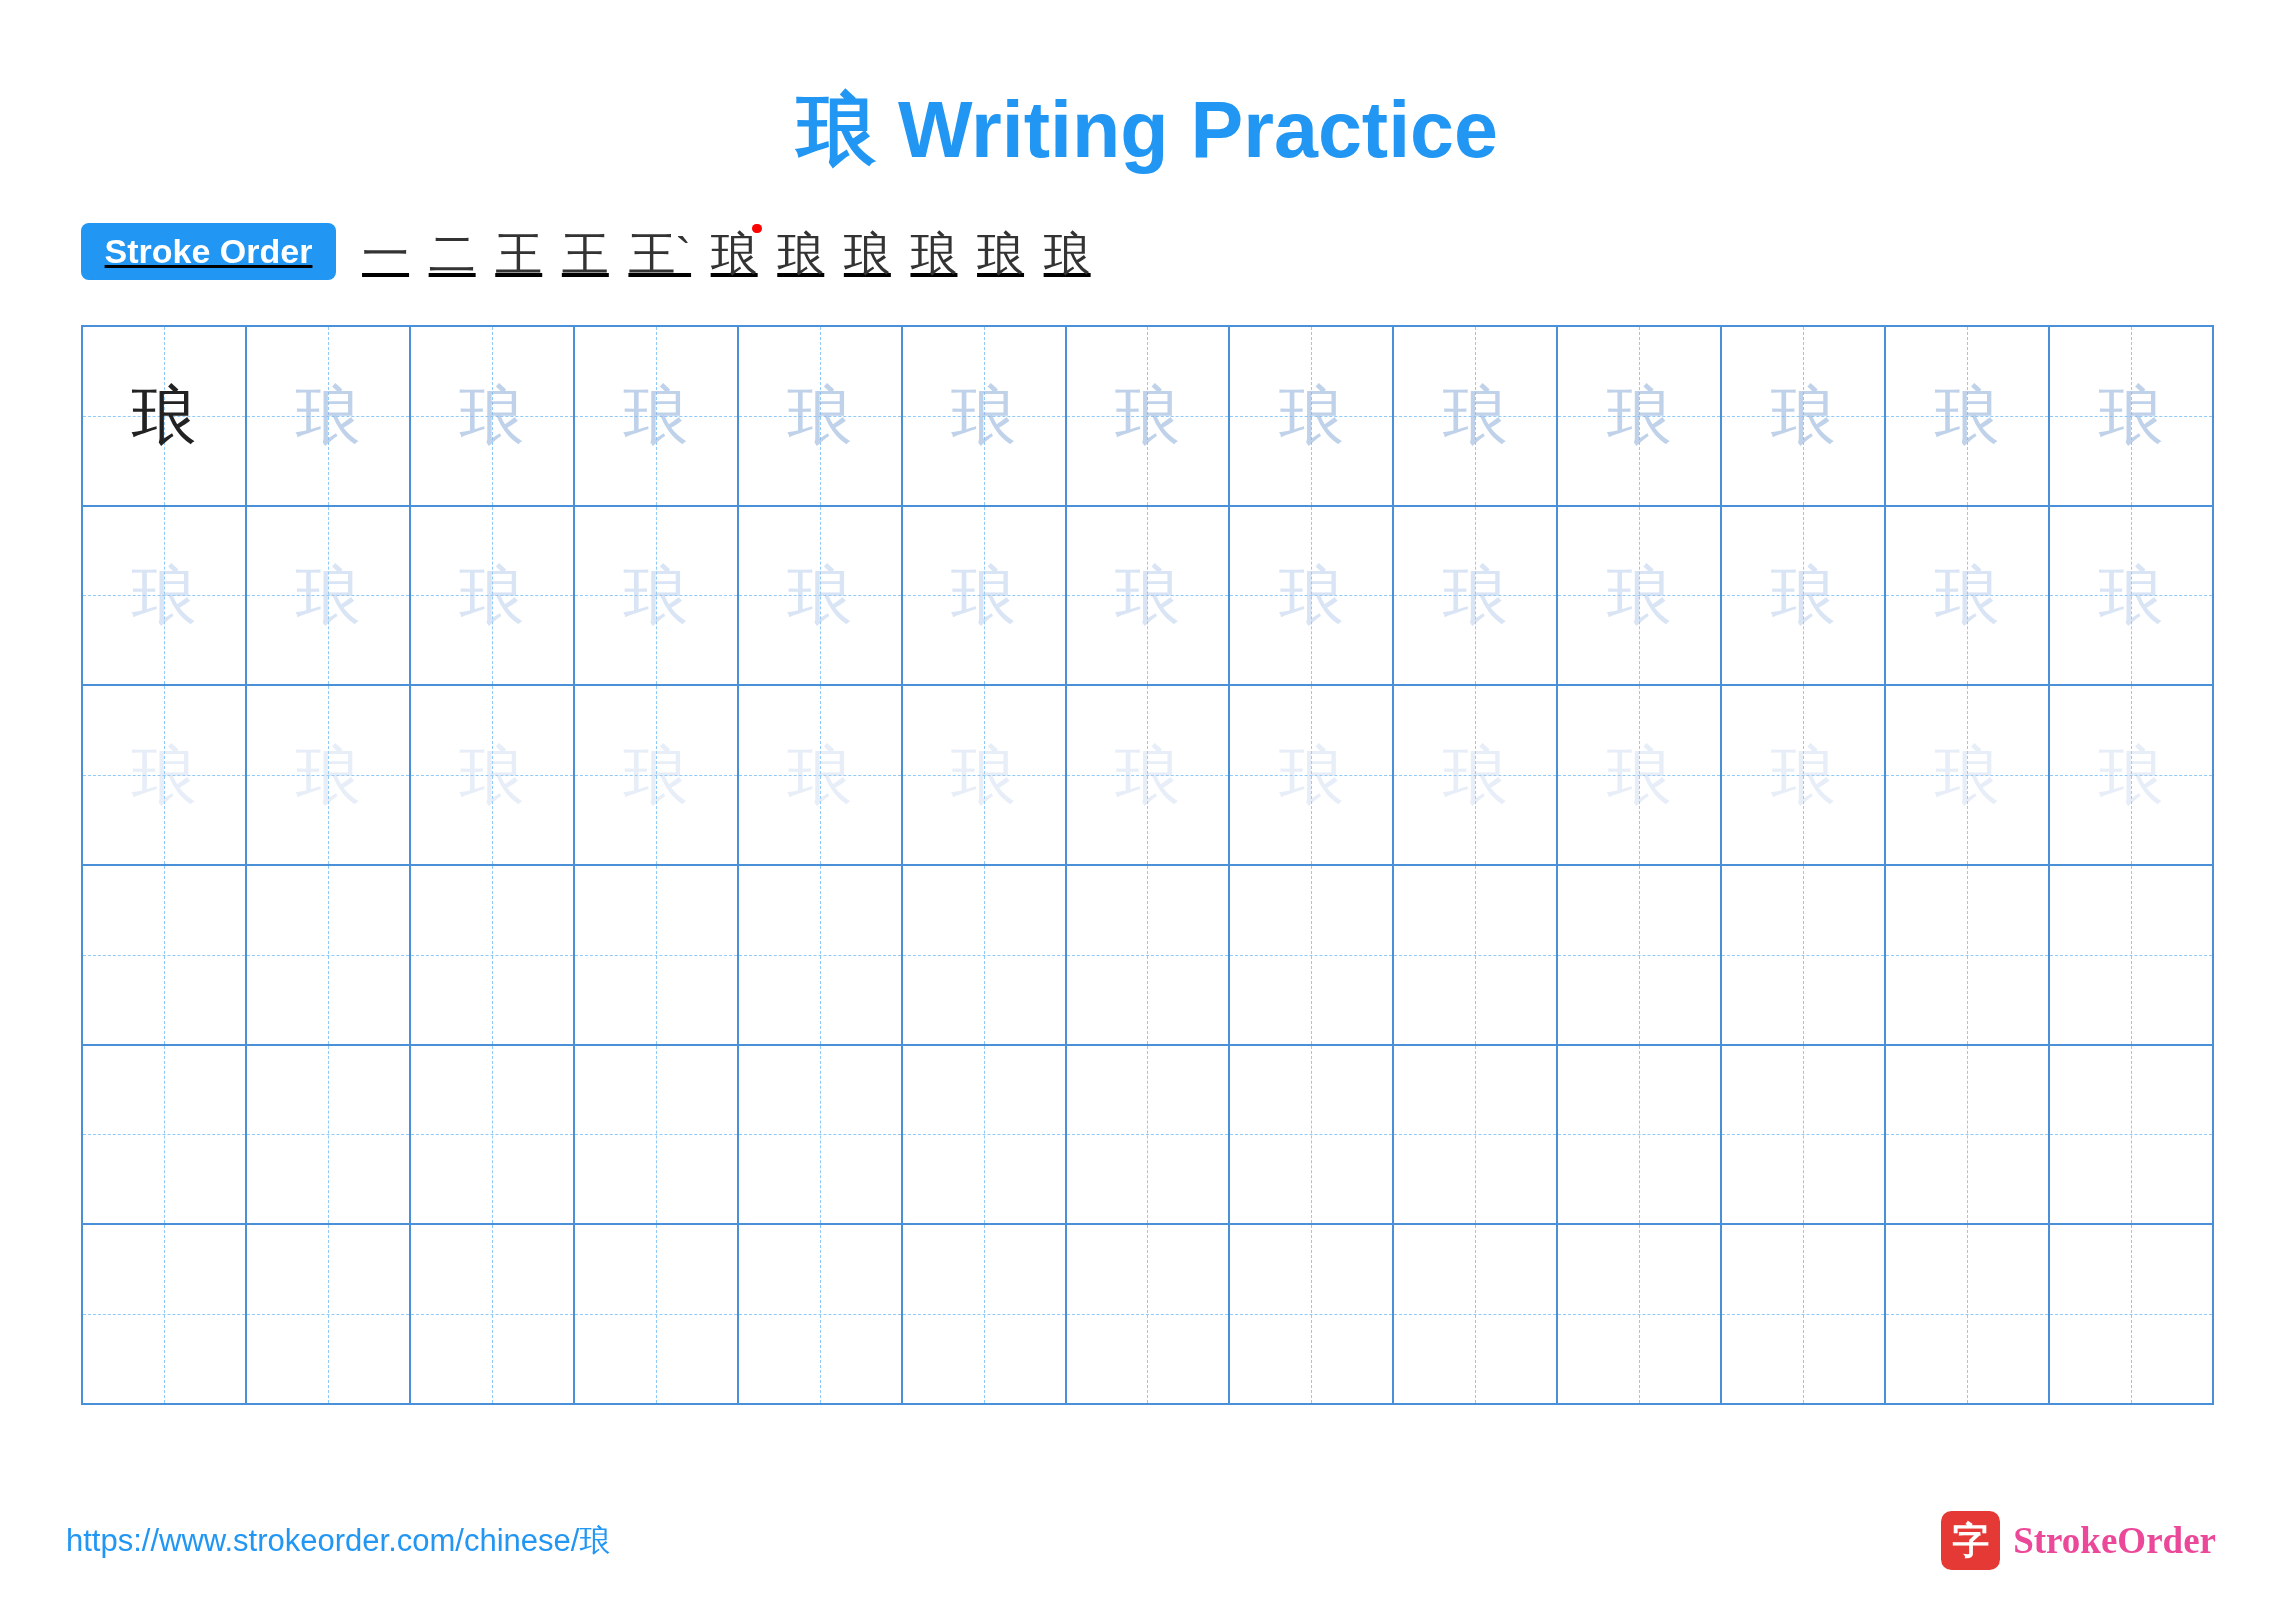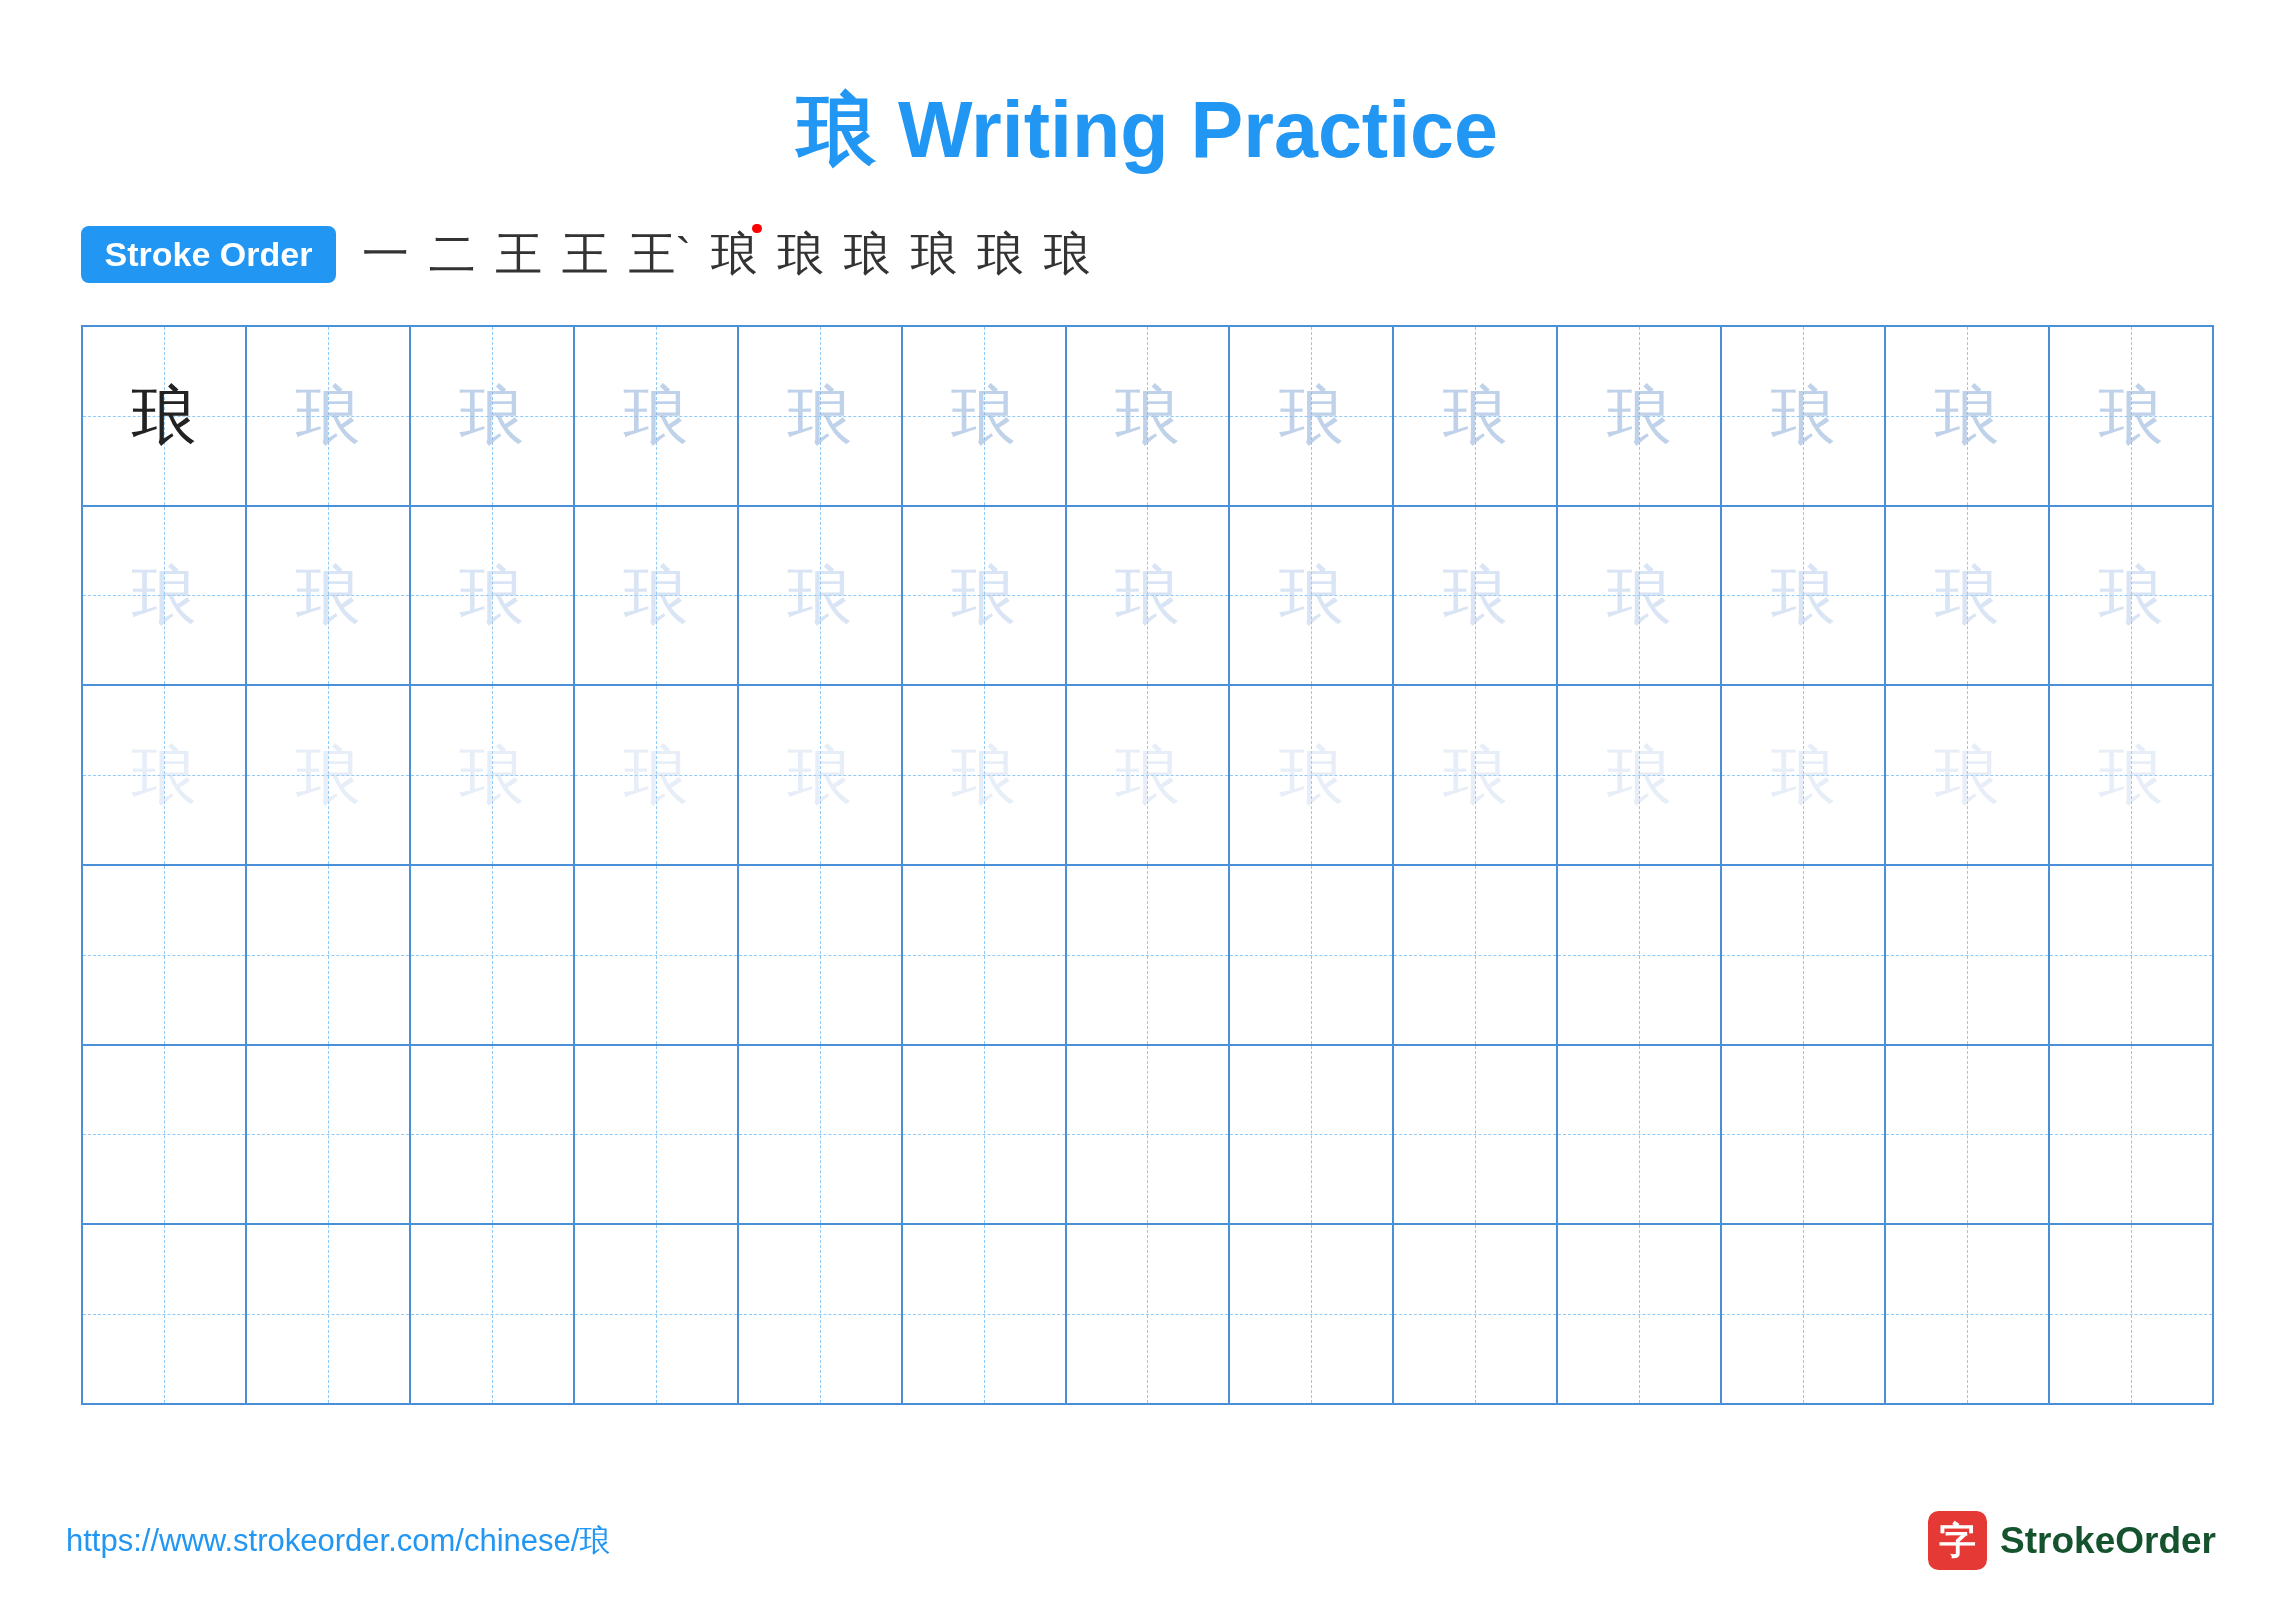--- a/index.html
+++ b/index.html
@@ -24,23 +24,24 @@
       text-align: center;
       font-size: 79px;
       font-weight: bold;
       color: #2196F3;
       margin-bottom: 39px;
       margin-top: 26px;
     }
 
     .stroke-order-row {
       display: flex;
-      align-items: center;
+      align-items: flex-start;
       margin-bottom: 39px;
       gap: 26px;
+      text-decoration: underline;
     }
 
     .stroke-order-badge {
       background: #2196F3;
       color: white;
       font-size: 34px;
       font-weight: bold;
       padding: 9.2px 23.6px;
       border-radius: 7.9px;
       white-space: nowrap;
@@ -143,21 +144,22 @@
       align-items: center;
       justify-content: center;
       color: white;
       font-size: 37px;
       font-weight: bold;
     }
 
     .footer-brand-name {
       font-size: 37px;
       font-weight: bold;
-      color: #14532d;
+      color: #ec4899;
+      font-family: Liberation Serif, serif;
     }
 
     .stroke-dash {
       color: #333;
       font-size: 47px;
     }
 
     .red-dot-char {
       position: relative;
       display: inline-block;

